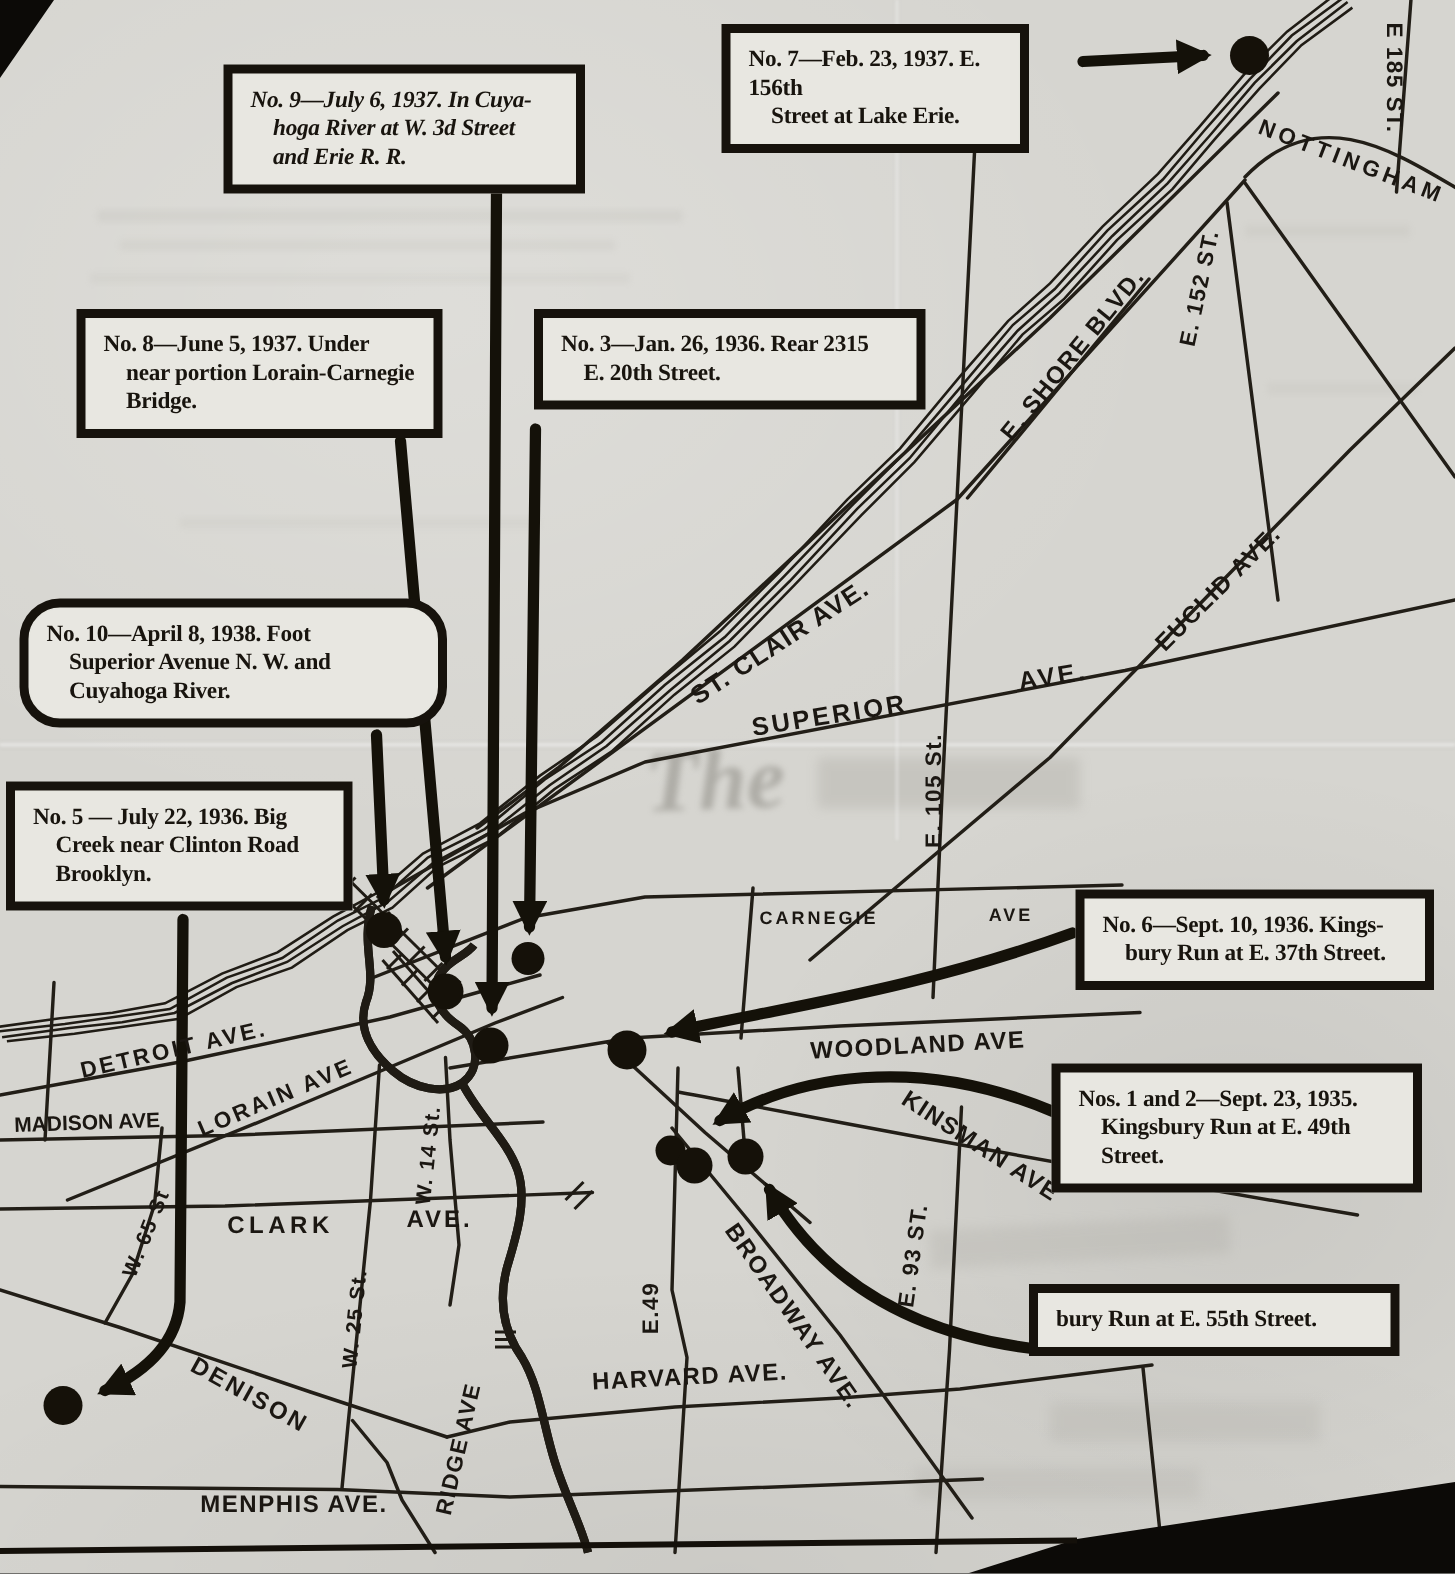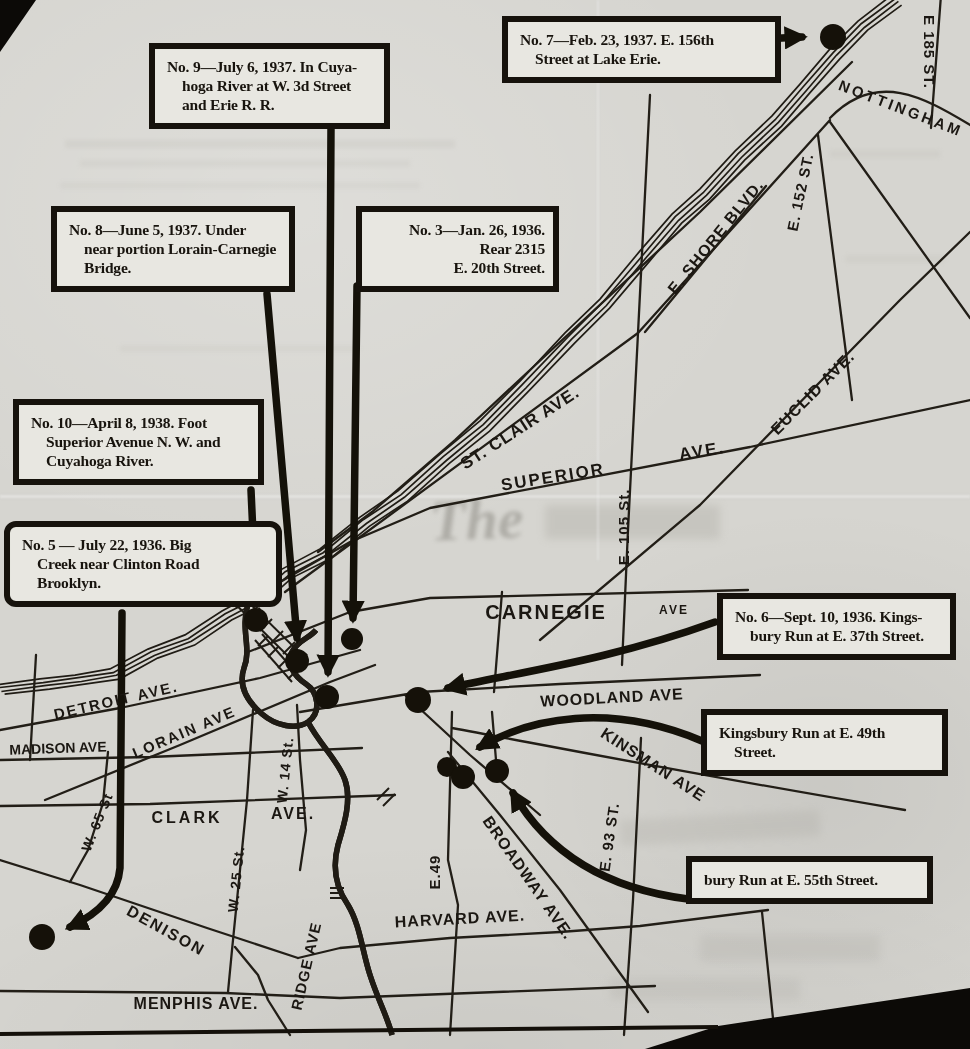--- a/index.html
+++ b/index.html
@@ -178,21 +178,21 @@
   <div id="streets">
       <div class="street-label" style="left: 929px; top: 52px; font-size: 15px; letter-spacing: 1px; transform: translate(-50%, -50%) rotate(90deg);">E 185 ST.</div>
       <div class="street-label" style="left: 901px; top: 108px; font-size: 15px; letter-spacing: 3px; transform: translate(-50%, -50%) rotate(21deg);">NOTTINGHAM</div>
       <div class="street-label" style="left: 716px; top: 237px; font-size: 16px; letter-spacing: 1px; transform: translate(-50%, -50%) rotate(-51deg);">E. SHORE BLVD.</div>
       <div class="street-label" style="left: 800px; top: 192px; font-size: 15px; letter-spacing: 1px; transform: translate(-50%, -50%) rotate(-78deg);">E. 152 ST.</div>
       <div class="street-label" style="left: 813px; top: 393px; font-size: 16px; letter-spacing: 1px; transform: translate(-50%, -50%) rotate(-45deg);">EUCLID AVE.</div>
       <div class="street-label" style="left: 520px; top: 428px; font-size: 17px; letter-spacing: 1px; transform: translate(-50%, -50%) rotate(-33deg);">ST. CLAIR AVE.</div>
       <div class="street-label" style="left: 553px; top: 477px; font-size: 17px; letter-spacing: 2px; transform: translate(-50%, -50%) rotate(-9deg);">SUPERIOR</div>
       <div class="street-label" style="left: 702px; top: 451px; font-size: 17px; letter-spacing: 2px; transform: translate(-50%, -50%) rotate(-9deg);">AVE.</div>
       <div class="street-label" style="left: 623px; top: 527px; font-size: 15px; letter-spacing: 1px; transform: translate(-50%, -50%) rotate(-90deg);">E. 105 St.</div>
-      <div class="street-label" style="left: 546px; top: 612px; font-size: 20px; letter-spacing: 2px; transform: translate(-50%, -50%) rotate(0deg); text-align: right;">CARNEGIE</div>
+      <div class="street-label" style="left: 546px; top: 612px; font-size: 12px; letter-spacing: 2px; transform: translate(-50%, -50%) rotate(0deg); text-align: right;">CARNEGIE</div>
       <div class="street-label" style="left: 674px; top: 610px; font-size: 12px; letter-spacing: 2px; transform: translate(-50%, -50%) rotate(0deg);">AVE</div>
       <div class="street-label" style="left: 612px; top: 698px; font-size: 16px; letter-spacing: 1px; transform: translate(-50%, -50%) rotate(-3deg);">WOODLAND AVE</div>
       <div class="street-label" style="left: 653px; top: 765px; font-size: 16px; letter-spacing: 1px; transform: translate(-50%, -50%) rotate(33deg);">KINSMAN AVE</div>
       <div class="street-label" style="left: 528px; top: 878px; font-size: 16px; letter-spacing: 1px; transform: translate(-50%, -50%) rotate(55deg);">BROADWAY AVE.</div>
       <div class="street-label" style="left: 609px; top: 837px; font-size: 15px; letter-spacing: 1px; transform: translate(-50%, -50%) rotate(-82deg);">E. 93 ST.</div>
       <div class="street-label" style="left: 434px; top: 872px; font-size: 15px; letter-spacing: 1px; transform: translate(-50%, -50%) rotate(-90deg);">E.49</div>
       <div class="street-label" style="left: 460px; top: 919px; font-size: 16px; letter-spacing: 1px; transform: translate(-50%, -50%) rotate(-3deg);">HARVARD AVE.</div>
       <div class="street-label" style="left: 196px; top: 1004px; font-size: 16px; letter-spacing: 1px; transform: translate(-50%, -50%) rotate(0deg);">MENPHIS AVE.</div>
       <div class="street-label" style="left: 306px; top: 966px; font-size: 15px; letter-spacing: 1px; transform: translate(-50%, -50%) rotate(-77deg);">RIDGE AVE</div>
       <div class="street-label" style="left: 166px; top: 931px; font-size: 16px; letter-spacing: 2px; transform: translate(-50%, -50%) rotate(29deg);">DENISON</div>
@@ -200,53 +200,54 @@
       <div class="street-label" style="left: 236px; top: 879px; font-size: 14px; letter-spacing: 1px; transform: translate(-50%, -50%) rotate(-84deg);">W. 25 St.</div>
       <div class="street-label" style="left: 285px; top: 770px; font-size: 14px; letter-spacing: 1px; transform: translate(-50%, -50%) rotate(-84deg);">W. 14 St.</div>
       <div class="street-label" style="left: 187px; top: 818px; font-size: 16px; letter-spacing: 3px; transform: translate(-50%, -50%) rotate(0deg);">CLARK</div>
       <div class="street-label" style="left: 293px; top: 814px; font-size: 16px; letter-spacing: 2px; transform: translate(-50%, -50%) rotate(0deg);">AVE.</div>
       <div class="street-label" style="left: 58px; top: 748px; font-size: 14px; letter-spacing: 0px; transform: translate(-50%, -50%) rotate(-2deg);">MADISON AVE</div>
       <div class="street-label" style="left: 184px; top: 732px; font-size: 15px; letter-spacing: 2px; transform: translate(-50%, -50%) rotate(-23deg);">LORAIN AVE</div>
       <div class="street-label" style="left: 116px; top: 700px; font-size: 15px; letter-spacing: 2px; transform: translate(-50%, -50%) rotate(-13deg);">DETROIT AVE.</div>
     </div>
 
   <div id="callouts">
-      <div class="callout" style="left: 149px; top: 43px; width: 241px;">
+      <div class="callout" style="left: 149px; top: 43px; width: 241px; font-style: italic;">
         <div class="line">No. 9—July 6, 1937.  In Cuya-</div>
         <div class="line">hoga River at W. 3d Street</div>
         <div class="line">and Erie R. R.</div>
       </div>
-      <div class="callout" style="left: 481px; top: 16px; width: 279px; margin-left: 21px;">
+      <div class="callout" style="left: 481px; top: 16px; width: 205px;">
         <div class="line">No. 7—Feb. 23, 1937.  E. 156th</div>
         <div class="line">Street at Lake Erie.</div>
       </div>
       <div class="callout" style="left: 51px; top: 206px; width: 244px;">
         <div class="line">No. 8—June 5, 1937.  Under</div>
         <div class="line">near portion Lorain-Carnegie</div>
         <div class="line">Bridge.</div>
       </div>
-      <div class="callout" style="left: 356px; top: 206px; width: 203px; text-align: right;">
+      <div class="callout" style="left: 356px; top: 206px; width: 261px;">
         <div class="line">No. 3—Jan. 26, 1936. Rear 2315</div>
         <div class="line">E. 20th Street.</div>
       </div>
-      <div class="callout" style="left: 13px; top: 399px; width: 251px;">
+      <div class="callout" style="left: 13px; top: 399px; width: 285px; border-radius: 27px;">
         <div class="line">No. 10—April 8, 1938.  Foot</div>
         <div class="line">Superior Avenue N. W. and</div>
         <div class="line">Cuyahoga River.</div>
       </div>
-      <div class="callout" style="left: 4px; top: 521px; width: 278px; border-radius: 12px;">
+      <div class="callout" style="left: 4px; top: 521px; width: 231px;">
         <div class="line">No. 5 — July 22, 1936.  Big</div>
         <div class="line">Creek near Clinton Road</div>
         <div class="line">Brooklyn.</div>
       </div>
       <div class="callout" style="left: 717px; top: 593px; width: 239px;">
         <div class="line">No. 6—Sept. 10, 1936.  Kings-</div>
         <div class="line">bury Run at E. 37th Street.</div>
       </div>
       <div class="callout" style="left: 701px; top: 709px; width: 247px;">
+        <div class="line">Nos. 1 and 2—Sept. 23, 1935.</div>
         <div class="line">Kingsbury Run at E. 49th</div>
         <div class="line">Street.</div>
       </div>
       <div class="callout" style="left: 686px; top: 856px; width: 247px;">
         <div class="line">bury Run at E. 55th Street.</div>
       </div>
     </div>
 
 </div>
 

